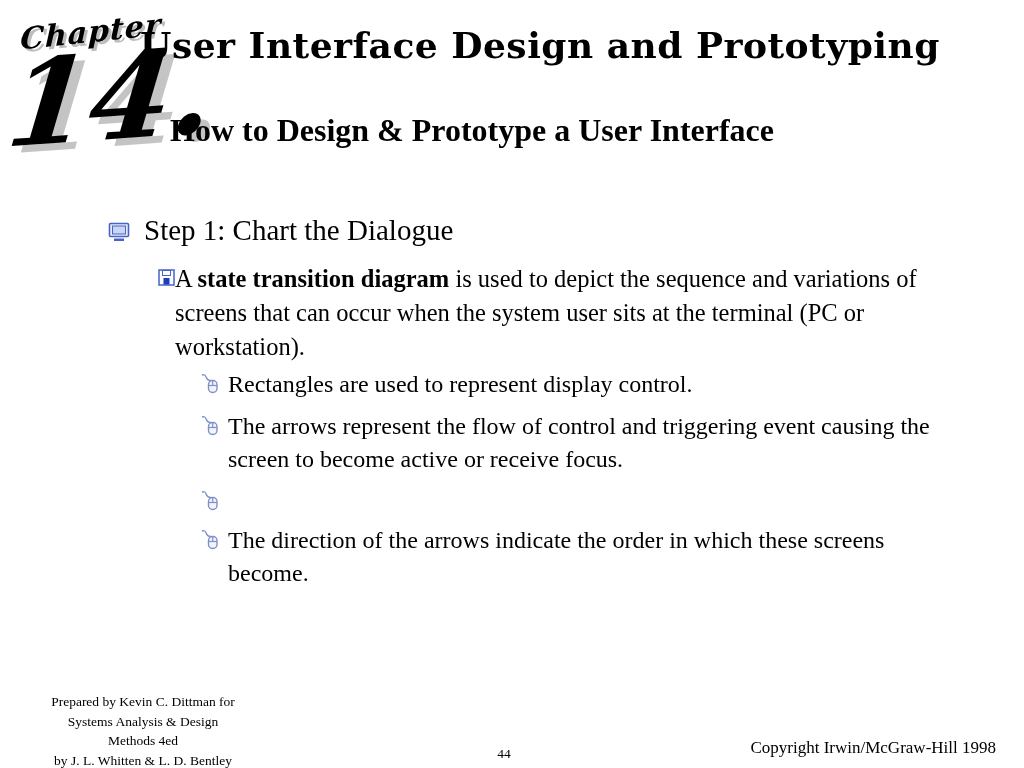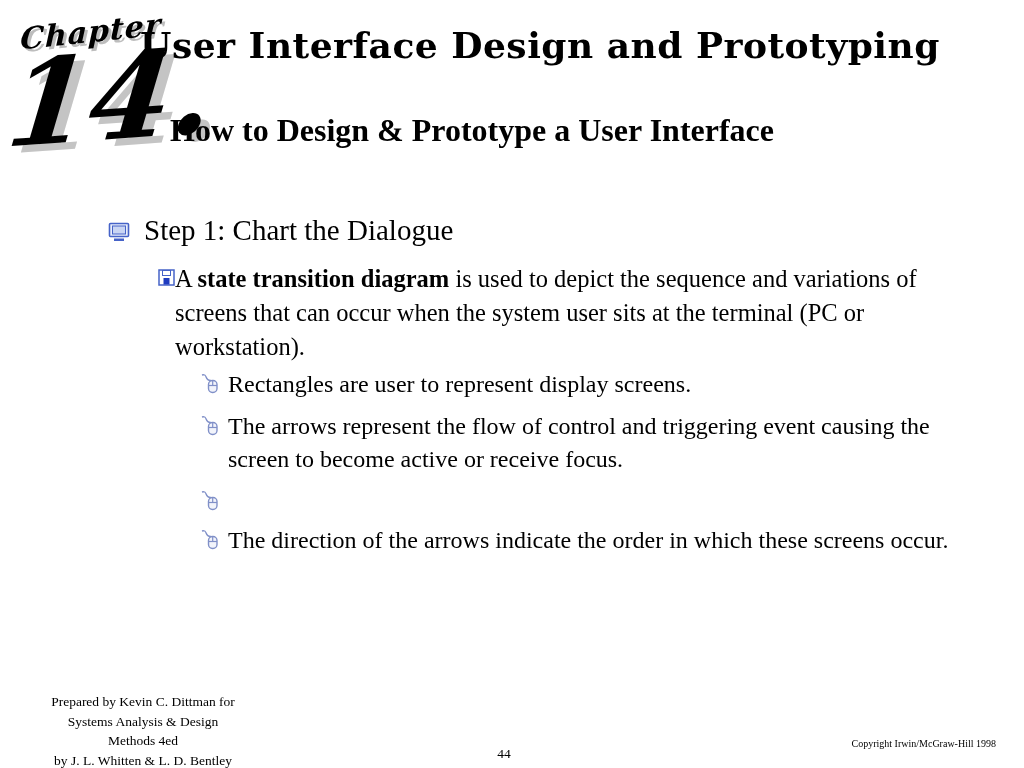--- a/index.html
+++ b/index.html
@@ -83,21 +83,21 @@
     text-align: center; font-size: 13.5px; line-height: 1.45;
     font-family: "Liberation Serif", serif;
     padding-left: 48px;
   }
   .footer-page {
     position: absolute; left: 0; top: 746px; width: 1008px;
     text-align: center; font-size: 13.5px;
   }
   .footer-copyright {
     position: absolute; right: 28px; top: 738px;
-    font-size: 10px; font-family: "Liberation Serif", serif;
+    font-size: 17px; font-family: "Liberation Serif", serif;
   }
 </style>
 </head>
 <body>
 
 <div class="slide">
 
   <div class="chapter-logo">
     <div class="chapter-word">Chapter</div>
     <div class="chapter-number">14.</div>
@@ -131,21 +131,21 @@
   <ul class="points">
     <li class="point">
       <span class="bullet-icon">
         <svg width="20" height="21" viewBox="0 0 20 21">
           <path d="M2,2 C8,0 4,8 11,7.5" fill="none" stroke="#8090c8" stroke-width="1.4"></path>
           <rect x="8.5" y="7.5" width="8.5" height="12" rx="4" fill="#f2f4fb" stroke="#8090c8" stroke-width="1.4"></rect>
           <line x1="8.5" y1="12.5" x2="17" y2="12.5" stroke="#8090c8" stroke-width="1.2"></line>
           <line x1="12.7" y1="7.5" x2="12.7" y2="12.5" stroke="#8090c8" stroke-width="1.2"></line>
         </svg>
       </span>
-      <div class="point-text">Rectangles are user to represent display screens.</div>
+      <div class="point-text">Rectangles are used to represent display control.</div>
     </li>
     <li class="point">
       <span class="bullet-icon">
         <svg width="20" height="21" viewBox="0 0 20 21">
           <path d="M2,2 C8,0 4,8 11,7.5" fill="none" stroke="#8090c8" stroke-width="1.4"></path>
           <rect x="8.5" y="7.5" width="8.5" height="12" rx="4" fill="#f2f4fb" stroke="#8090c8" stroke-width="1.4"></rect>
           <line x1="8.5" y1="12.5" x2="17" y2="12.5" stroke="#8090c8" stroke-width="1.2"></line>
           <line x1="12.7" y1="7.5" x2="12.7" y2="12.5" stroke="#8090c8" stroke-width="1.2"></line>
         </svg>
       </span>
@@ -163,21 +163,21 @@
     </li>
     <li class="point">
       <span class="bullet-icon">
         <svg width="20" height="21" viewBox="0 0 20 21">
           <path d="M2,2 C8,0 4,8 11,7.5" fill="none" stroke="#8090c8" stroke-width="1.4"></path>
           <rect x="8.5" y="7.5" width="8.5" height="12" rx="4" fill="#f2f4fb" stroke="#8090c8" stroke-width="1.4"></rect>
           <line x1="8.5" y1="12.5" x2="17" y2="12.5" stroke="#8090c8" stroke-width="1.2"></line>
           <line x1="12.7" y1="7.5" x2="12.7" y2="12.5" stroke="#8090c8" stroke-width="1.2"></line>
         </svg>
       </span>
-      <div class="point-text">The direction of the arrows indicate the order in which these screens occur.</div>
+      <div class="point-text">The direction of the arrows indicate the order in which these screens become.</div>
     </li>
   </ul>
 
   <div class="footer-credits">
     <div>Prepared by Kevin C. Dittman for</div>
     <div>Systems Analysis &amp; Design Methods 4ed</div>
     <div>by J. L. Whitten &amp; L. D. Bentley</div>
   </div>
   <div class="footer-page">44</div>
   <div class="footer-copyright">Copyright Irwin/McGraw-Hill 1998</div>

